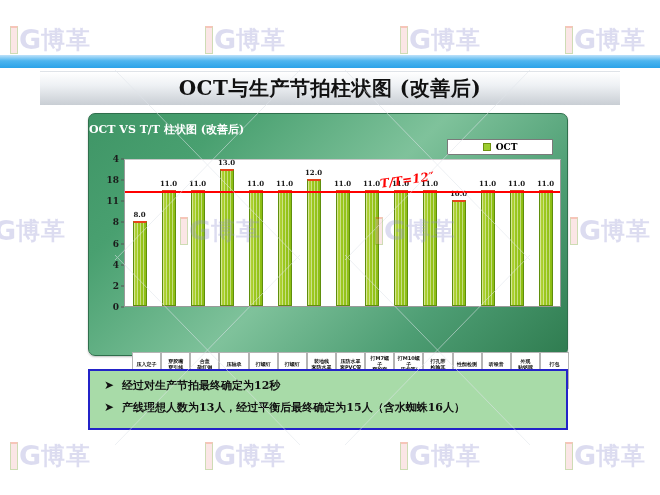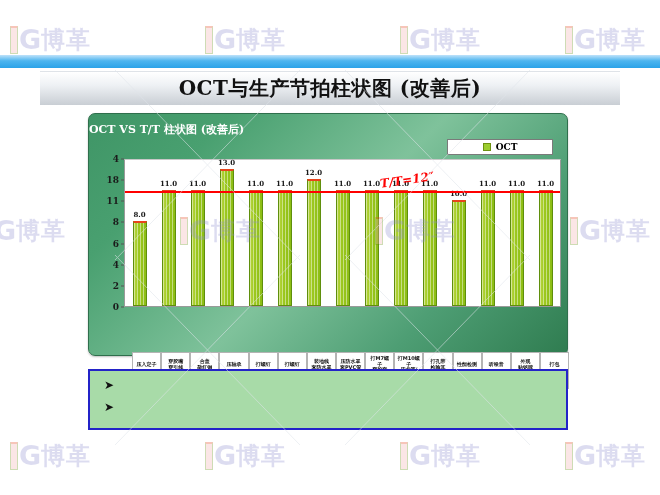--- a/index.html
+++ b/index.html
@@ -463,18 +463,20 @@
             <div class="dval-cell dcell-flex">11.0</div>
             <div class="dval-cell dcell-flex">11.0</div>
           </div>
       </div>
     </div>
   </div>
 
   <div class="notes">
     <div class="note-line">
       <span class="arrow">➤</span>
+      <span class="ntxt">经过对生产节拍最终确定为12秒</span>
     </div>
     <div class="note-line">
       <span class="arrow">➤</span>
+      <span class="ntxt">产线理想人数为13人，经过平衡后最终确定为15人（含水蜘蛛16人）</span>
     </div>
   </div>
 </div>
 
 </body></html>

